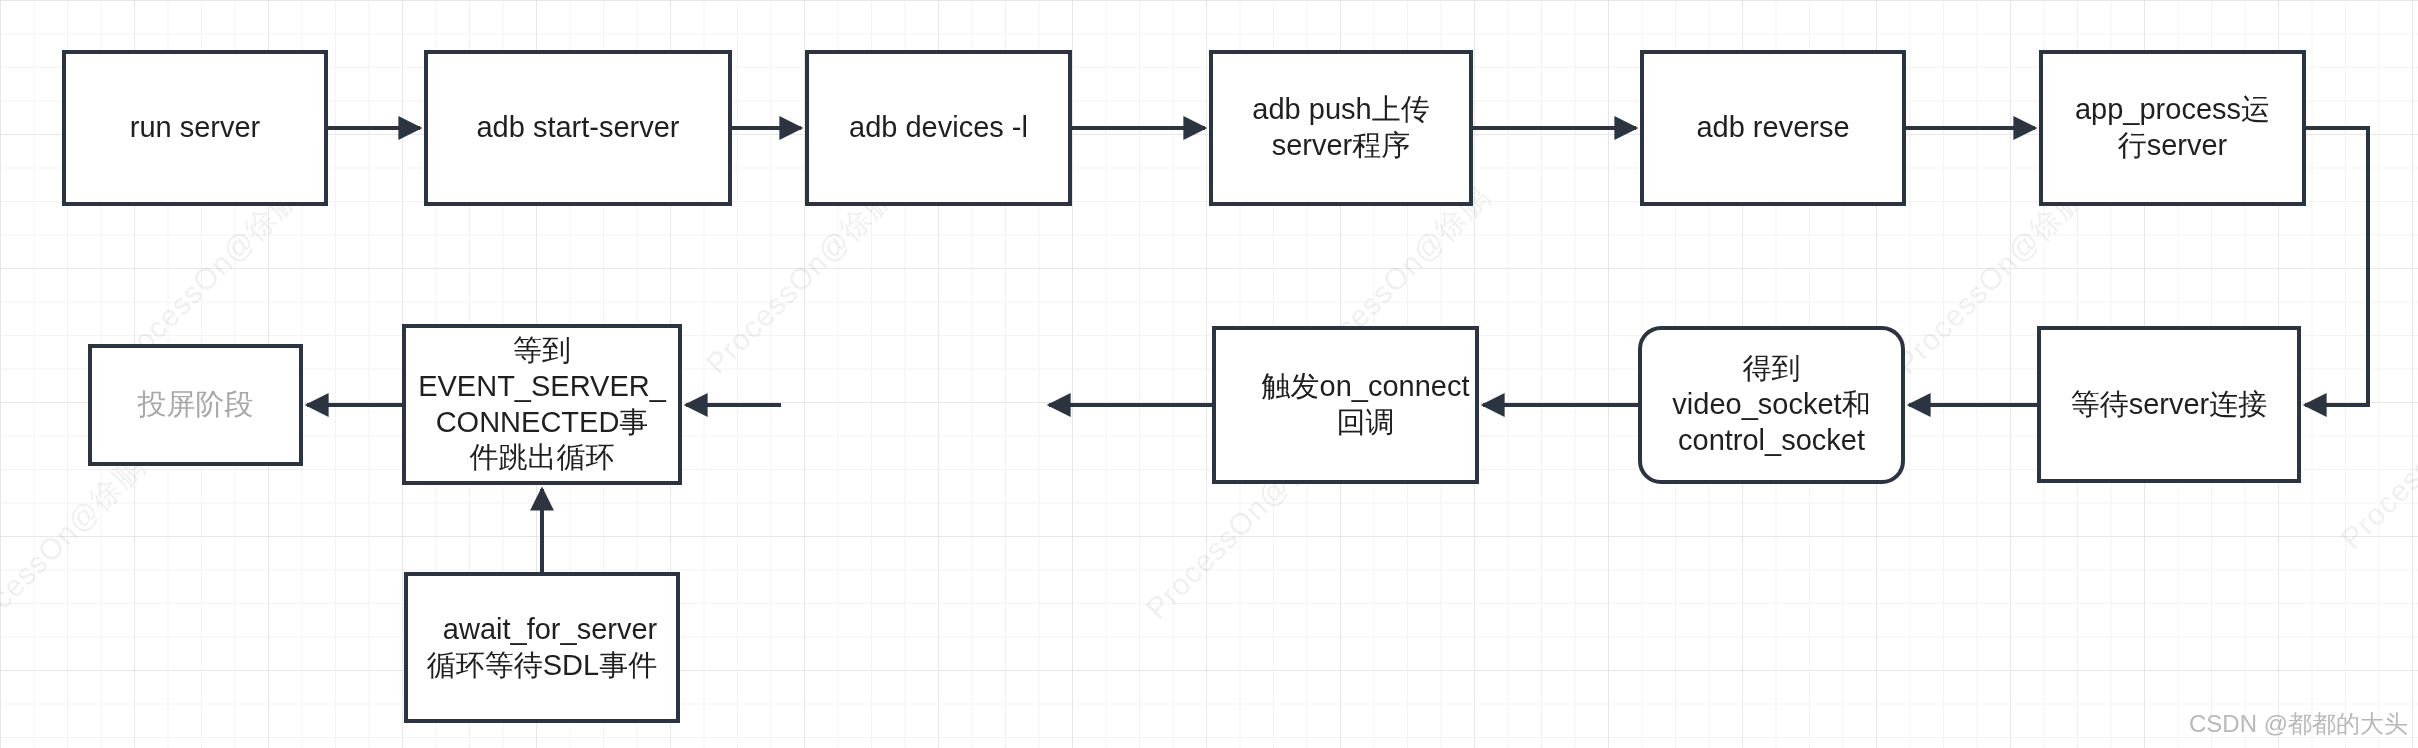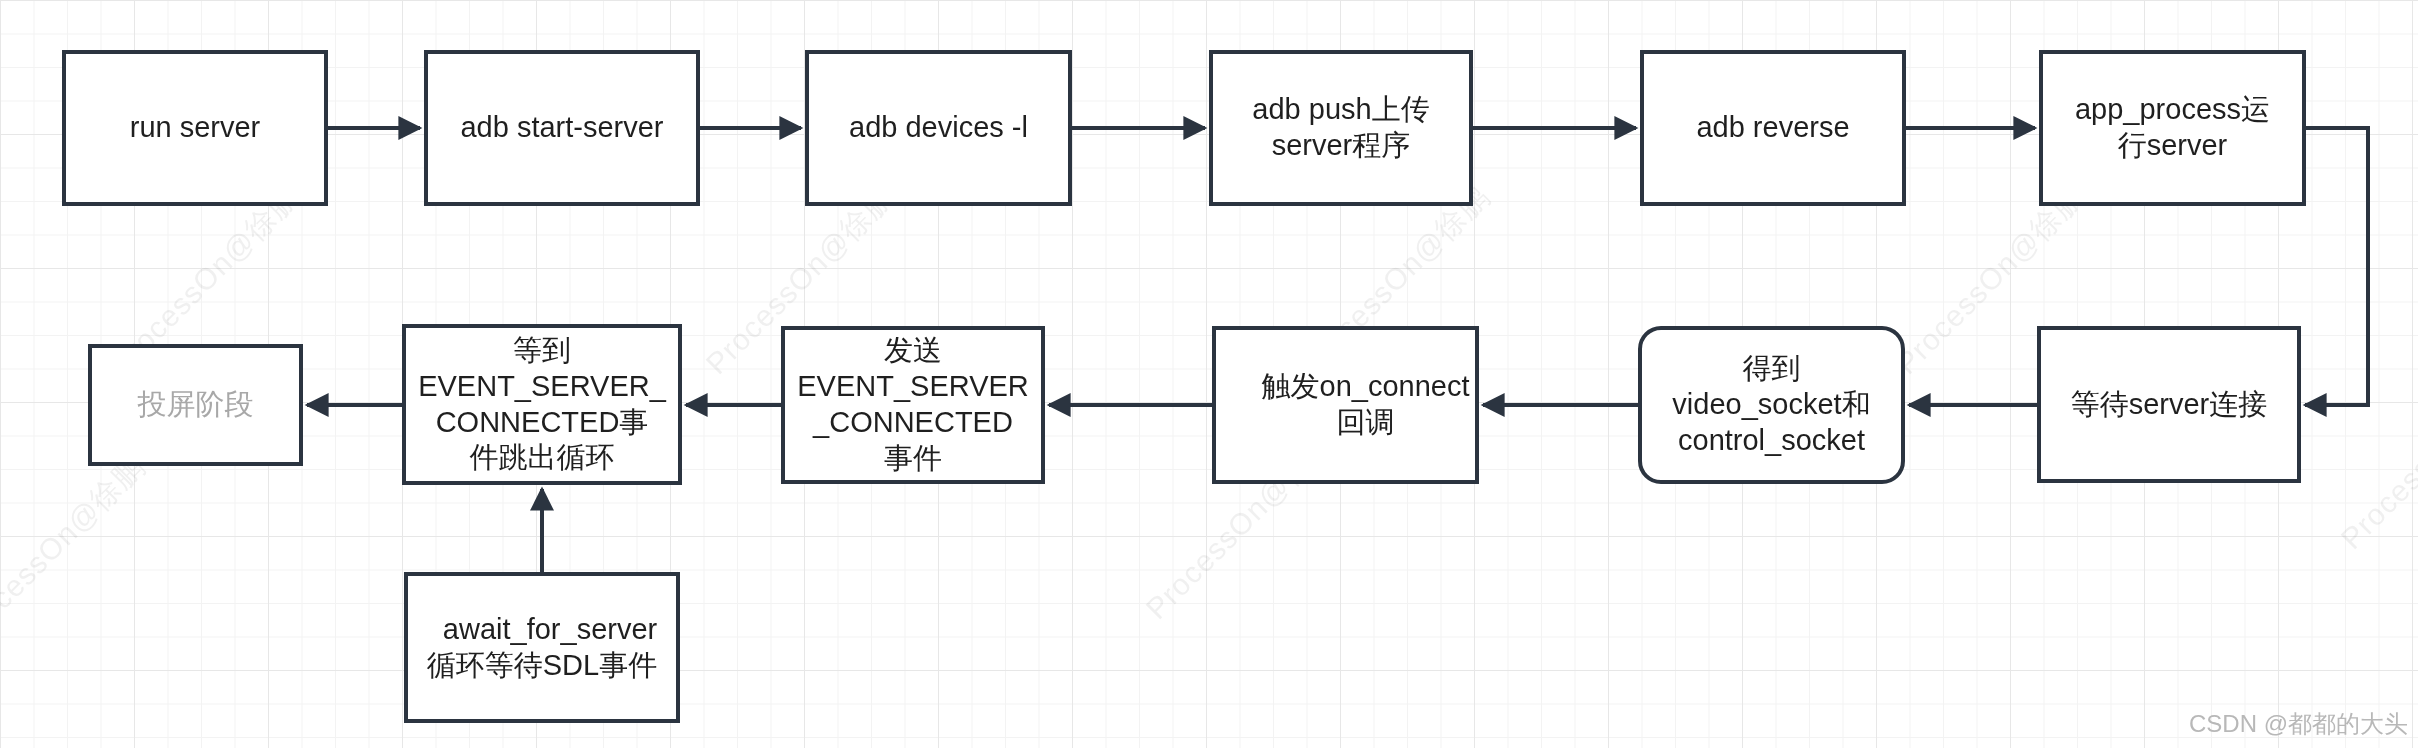--- a/index.html
+++ b/index.html
@@ -76,21 +76,21 @@
   <div class="wm" style="left:675px;top:260px;">ProcessOn@徐鹏</div>
   <div class="wm" style="left:1270px;top:260px;">ProcessOn@徐鹏</div>
   <div class="wm" style="left:1865px;top:260px;">ProcessOn@徐鹏</div>
   <div class="wm" style="left:-75px;top:530px;">ProcessOn@徐鹏</div>
   <div class="wm" style="left:1115px;top:505px;">ProcessOn@徐鹏</div>
   <div class="wm" style="left:2310px;top:435px;">ProcessOn@徐鹏</div>
 
   <div class="node" style="left:62px;top:50px;width:266px;height:156px;">
     <span>run server</span>
   </div>
-  <div class="node" style="left:424px;top:50px;width:276px;height:156px;text-align:right;">
+  <div class="node" style="left:424px;top:50px;width:308px;height:156px;text-align:right;">
     <span>adb start-server</span>
   </div>
   <div class="node" style="left:805px;top:50px;width:267px;height:156px;">
     <span>adb devices -l</span>
   </div>
   <div class="node" style="left:1209px;top:50px;width:264px;height:156px;">
     <span>adb push上传
 server程序</span>
   </div>
   <div class="node" style="left:1640px;top:50px;width:266px;height:156px;">
@@ -106,26 +106,20 @@
   </div>
   <div class="node" style="left:1638px;top:326px;width:267px;height:158px;border-radius:23px;">
     <span>得到
 video_socket和
 control_socket</span>
   </div>
   <div class="node" style="left:1212px;top:326px;width:267px;height:158px;padding-left:40px;">
     <span>触发on_connect
 回调</span>
   </div>
-  <div class="node" style="left:781px;top:326px;width:264px;height:158px;">
-    <span>发送
-EVENT_SERVER
-_CONNECTED
-事件</span>
-  </div>
   <div class="node" style="left:402px;top:324px;width:280px;height:161px;">
     <span>等到
 EVENT_SERVER_
 CONNECTED事
 件跳出循环</span>
   </div>
   <div class="node muted" style="left:88px;top:344px;width:215px;height:122px;">
     <span>投屏阶段</span>
   </div>
 

